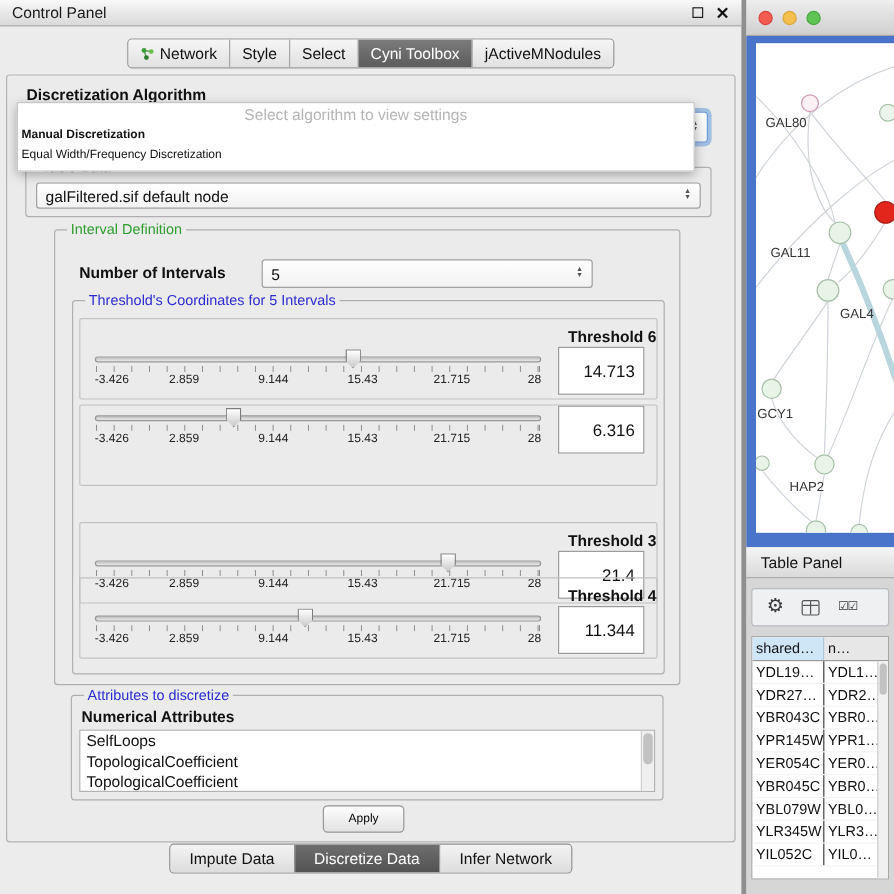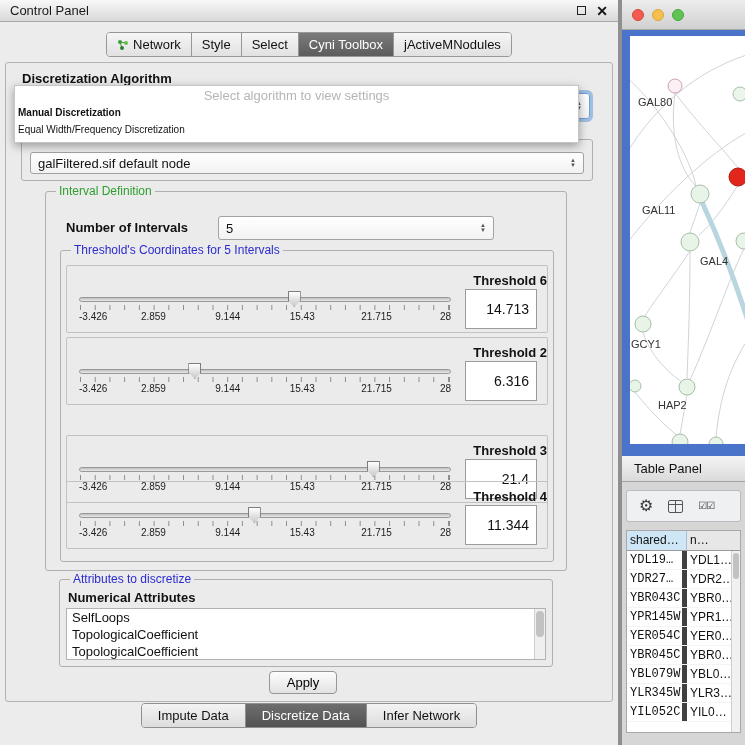--- a/index.html
+++ b/index.html
@@ -58,21 +58,21 @@
   .tick-label { position:absolute; transform:translateX(-50%); white-space:nowrap; }
   .value-box { width:72px; height:40px; background:#fff; border:1px solid #9b9b9b; display:flex; align-items:center; justify-content:flex-end; padding:0 7px; font-size:14px; flex:0 0 auto; }
 
   .attr-group { left:53px; top:516px; width:494px; height:88px; }
   .attr-title { position:absolute; left:8px; top:10px; font-weight:bold; font-size:13px; }
   .attr-list { position:absolute; left:6px; top:28px; right:6px; bottom:6px; background:#fff; border:1px solid #b2b2b2; overflow:hidden; }
   .attr-item { font-size:13px; line-height:17px; padding-left:5px; white-space:nowrap; }
   .attr-scrollbar { position:absolute; right:0; top:0; bottom:0; width:11px; background:#efefef; border-left:1px solid #cfcfcf; }
   .sthumb { position:absolute; top:2px; left:1px; right:1px; height:26px; background:#c2c2c2; border-radius:4px; }
 
-  .apply-btn { position:absolute; left:263px; top:608px; width:68px; height:23px; border:1px solid #979797; border-radius:4px; background:linear-gradient(#fdfdfd,#e2e2e2); font-size:13px; font-family:"Liberation Sans",sans-serif; }
+  .apply-btn { position:absolute; left:263px; top:608px; width:68px; height:23px; border:1px solid #979797; border-radius:4px; background:linear-gradient(#fdfdfd,#e2e2e2); font-size:10px; font-family:"Liberation Sans",sans-serif; }
 
   .bottom-tabbar { position:absolute; top:703px; left:0; width:618px; display:flex; justify-content:center; }
   .btabs { display:flex; border:1px solid #8f8f8f; border-radius:4px; overflow:hidden; }
   .btab { padding:4px 16px; font-size:13px; background:linear-gradient(#f3f3f3,#dddddd); border-right:1px solid #8f8f8f; white-space:nowrap; }
   .btab:last-child { border-right:none; }
   .btab.selected { background:linear-gradient(#6e6e6e,#535353); color:#fff; }
 
   
   .divider { position:absolute; left:618px; top:0; width:4px; height:745px; background:#8f8f8f; }
 
@@ -94,21 +94,21 @@
   .tb-icon.cols::before { content:""; position:absolute; left:6px; top:0; bottom:0; width:1px; background:#555; }
   .tb-icon.cols::after { content:""; position:absolute; left:0; right:0; top:3px; height:1px; background:#555; }
   .tb-icon.checks { font-size:10px; letter-spacing:-1px; }
   .tp-table { position:absolute; top:48px; left:4px; right:4px; bottom:12px; background:#fff; border:1px solid #a8a8a8; overflow:hidden; }
   .tp-head { display:flex; height:20px; border-bottom:1px solid #9a9a9a; font-size:12px; }
   .th { padding:2px 3px; overflow:hidden; white-space:nowrap; }
   .th.c1 { width:60px; background:#cfe6f7; border-right:1px solid #a9bed0; }
   .th.c2 { flex:1; background:#e7e7e7; }
   .tp-row { display:flex; height:19px; font-size:12px; border-bottom:1px solid #f4f4f4; }
   .td { padding:2px 3px; overflow:hidden; white-space:nowrap; }
-  .td.c1 { width:60px; border-right:5px solid #404040;font-family:Liberation Mono, monospace; }
+  .td.c1 { width:60px; border-right:1px solid #404040; }
   .td.c2 { flex:1; }
   .tp-scrollbar { position:absolute; top:20px; right:0; bottom:0; width:9px; background:#f1f1f1; border-left:1px solid #cfcfcf; }
 </style>
 </head>
 <body>
 
 <div class="control-panel">
   <div class="titlebar">
     <span class="title">Control Panel</span>
     <span class="controls">
@@ -200,21 +200,20 @@
                   <span class="tick-label" style="left: 80%;">21.715</span>
                   <span class="tick-label" style="left: 100%; transform: translateX(-100%);">28</span>
                 </div>
               <div class="thumb" style="left: 57.7197%;"></div>
             </div>
             <div class="value-box">14.713</div>
           </div>
         </div>
 
         <div class="threshold-panel p1">
-          <div class="tlabel">Threshold 2</div>
           <div class="trow">
             <div class="slider">
               <div class="track"></div>
               <div class="ticks"></div>
               <div class="tick-labels">
                   <span class="tick-label" style="left: 0%; transform: none;">-3.426</span>
                   <span class="tick-label" style="left: 20%;">2.859</span>
                   <span class="tick-label" style="left: 40%;">9.144</span>
                   <span class="tick-label" style="left: 60%;">15.43</span>
                   <span class="tick-label" style="left: 80%;">21.715</span>

